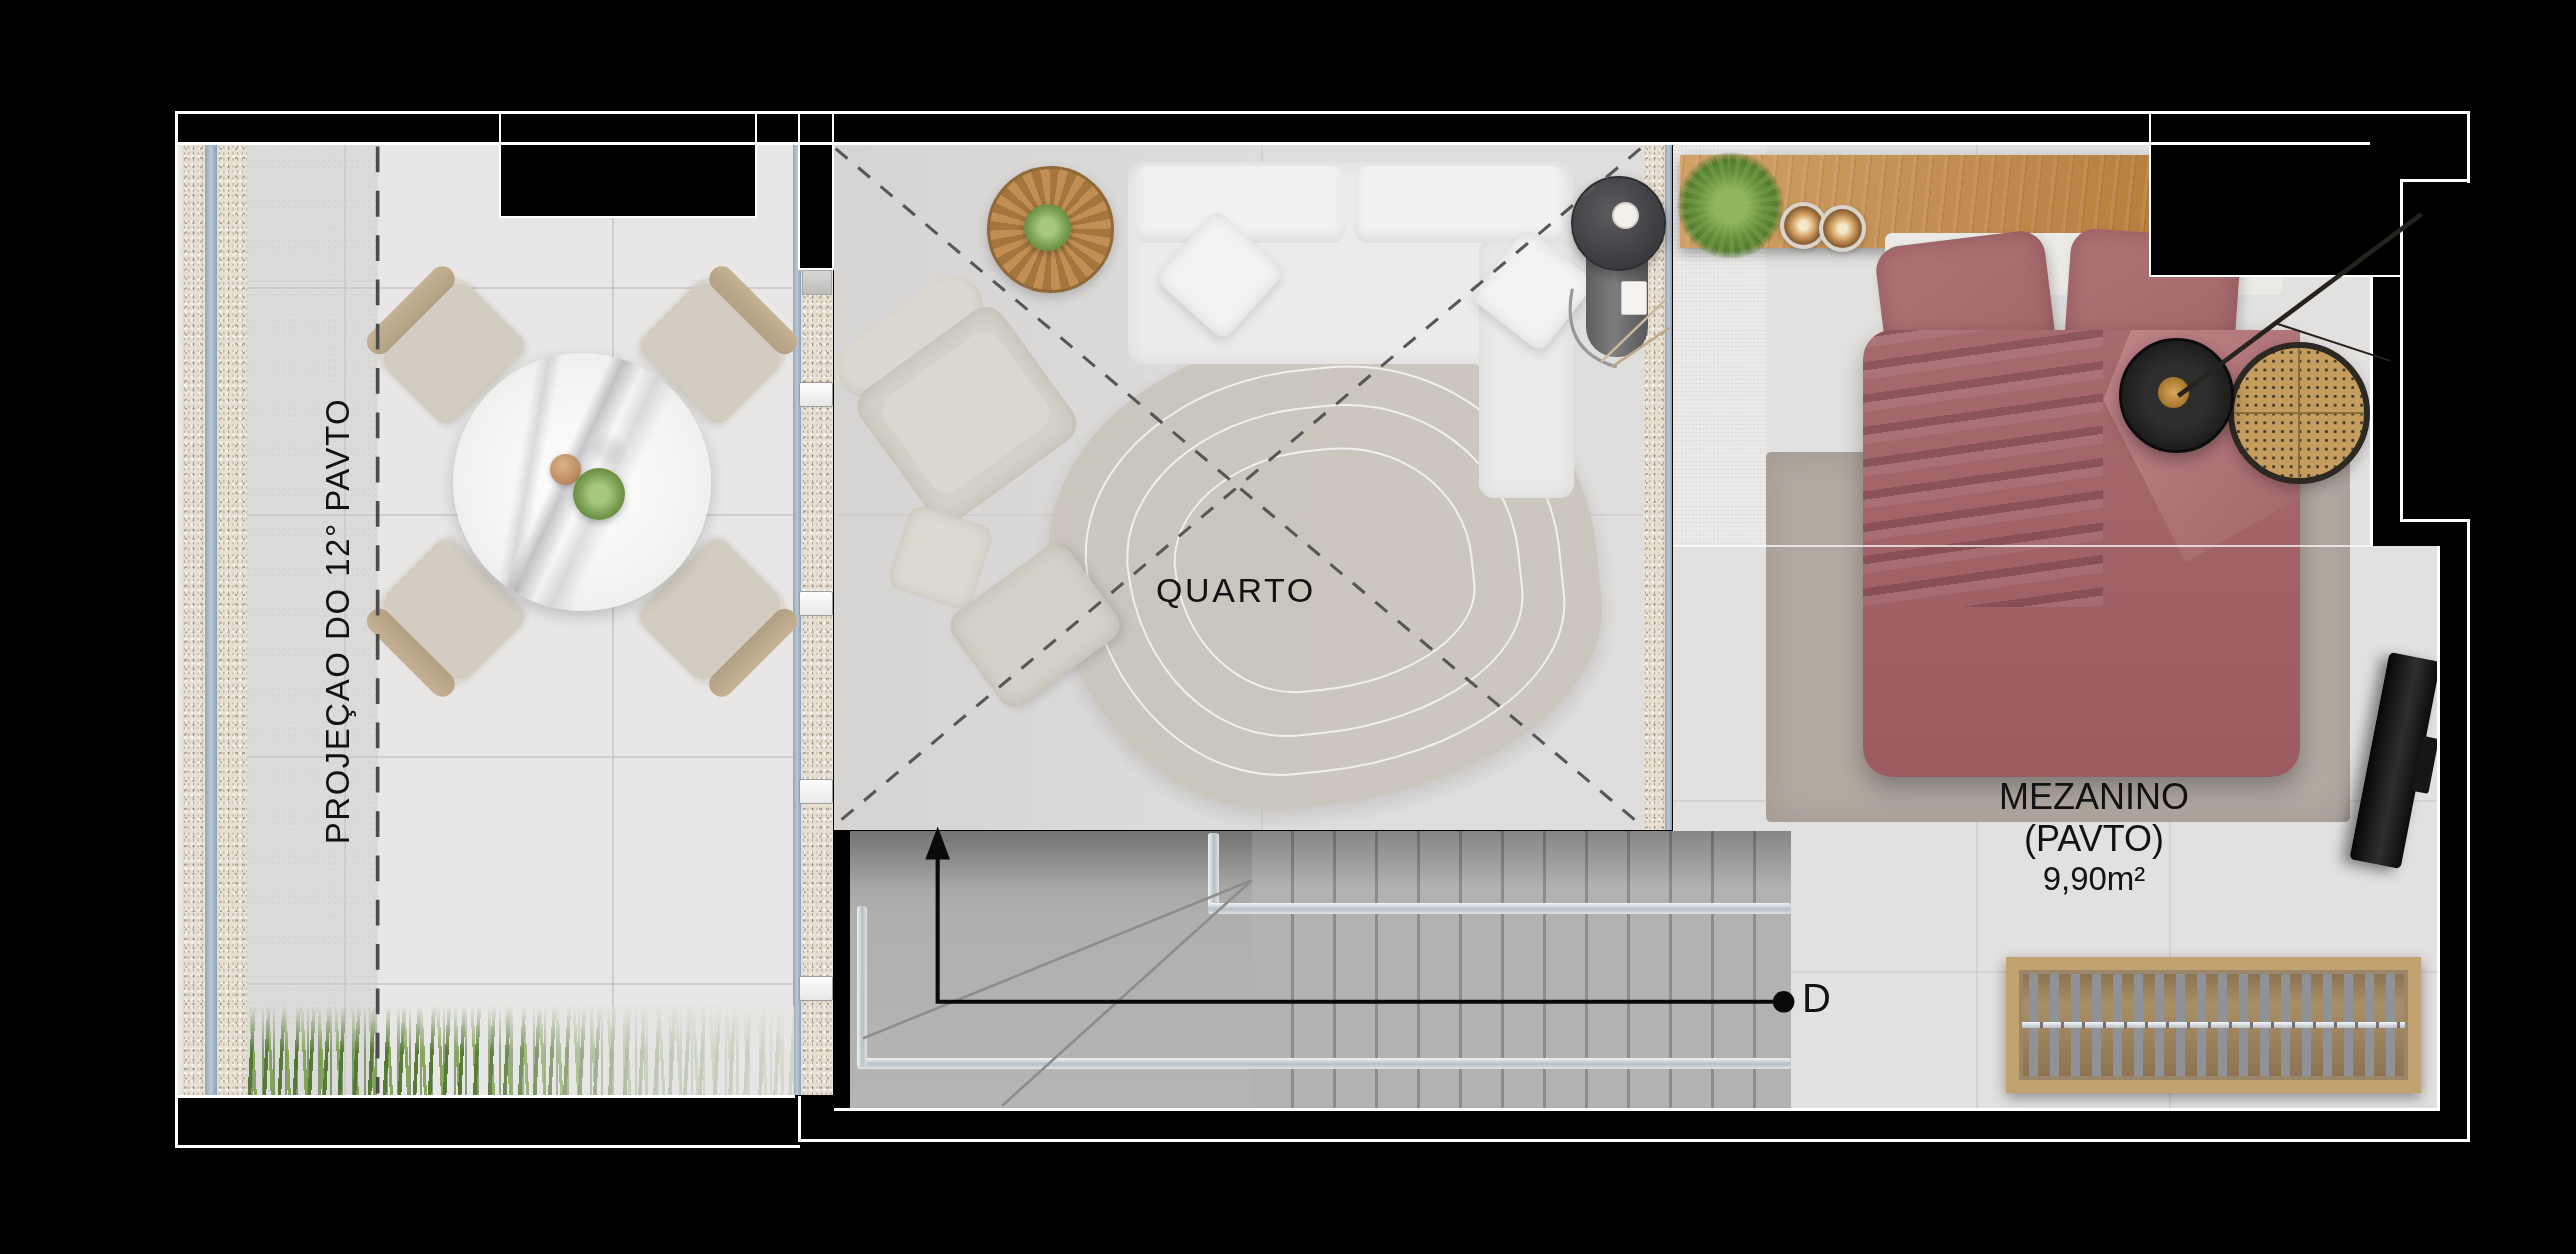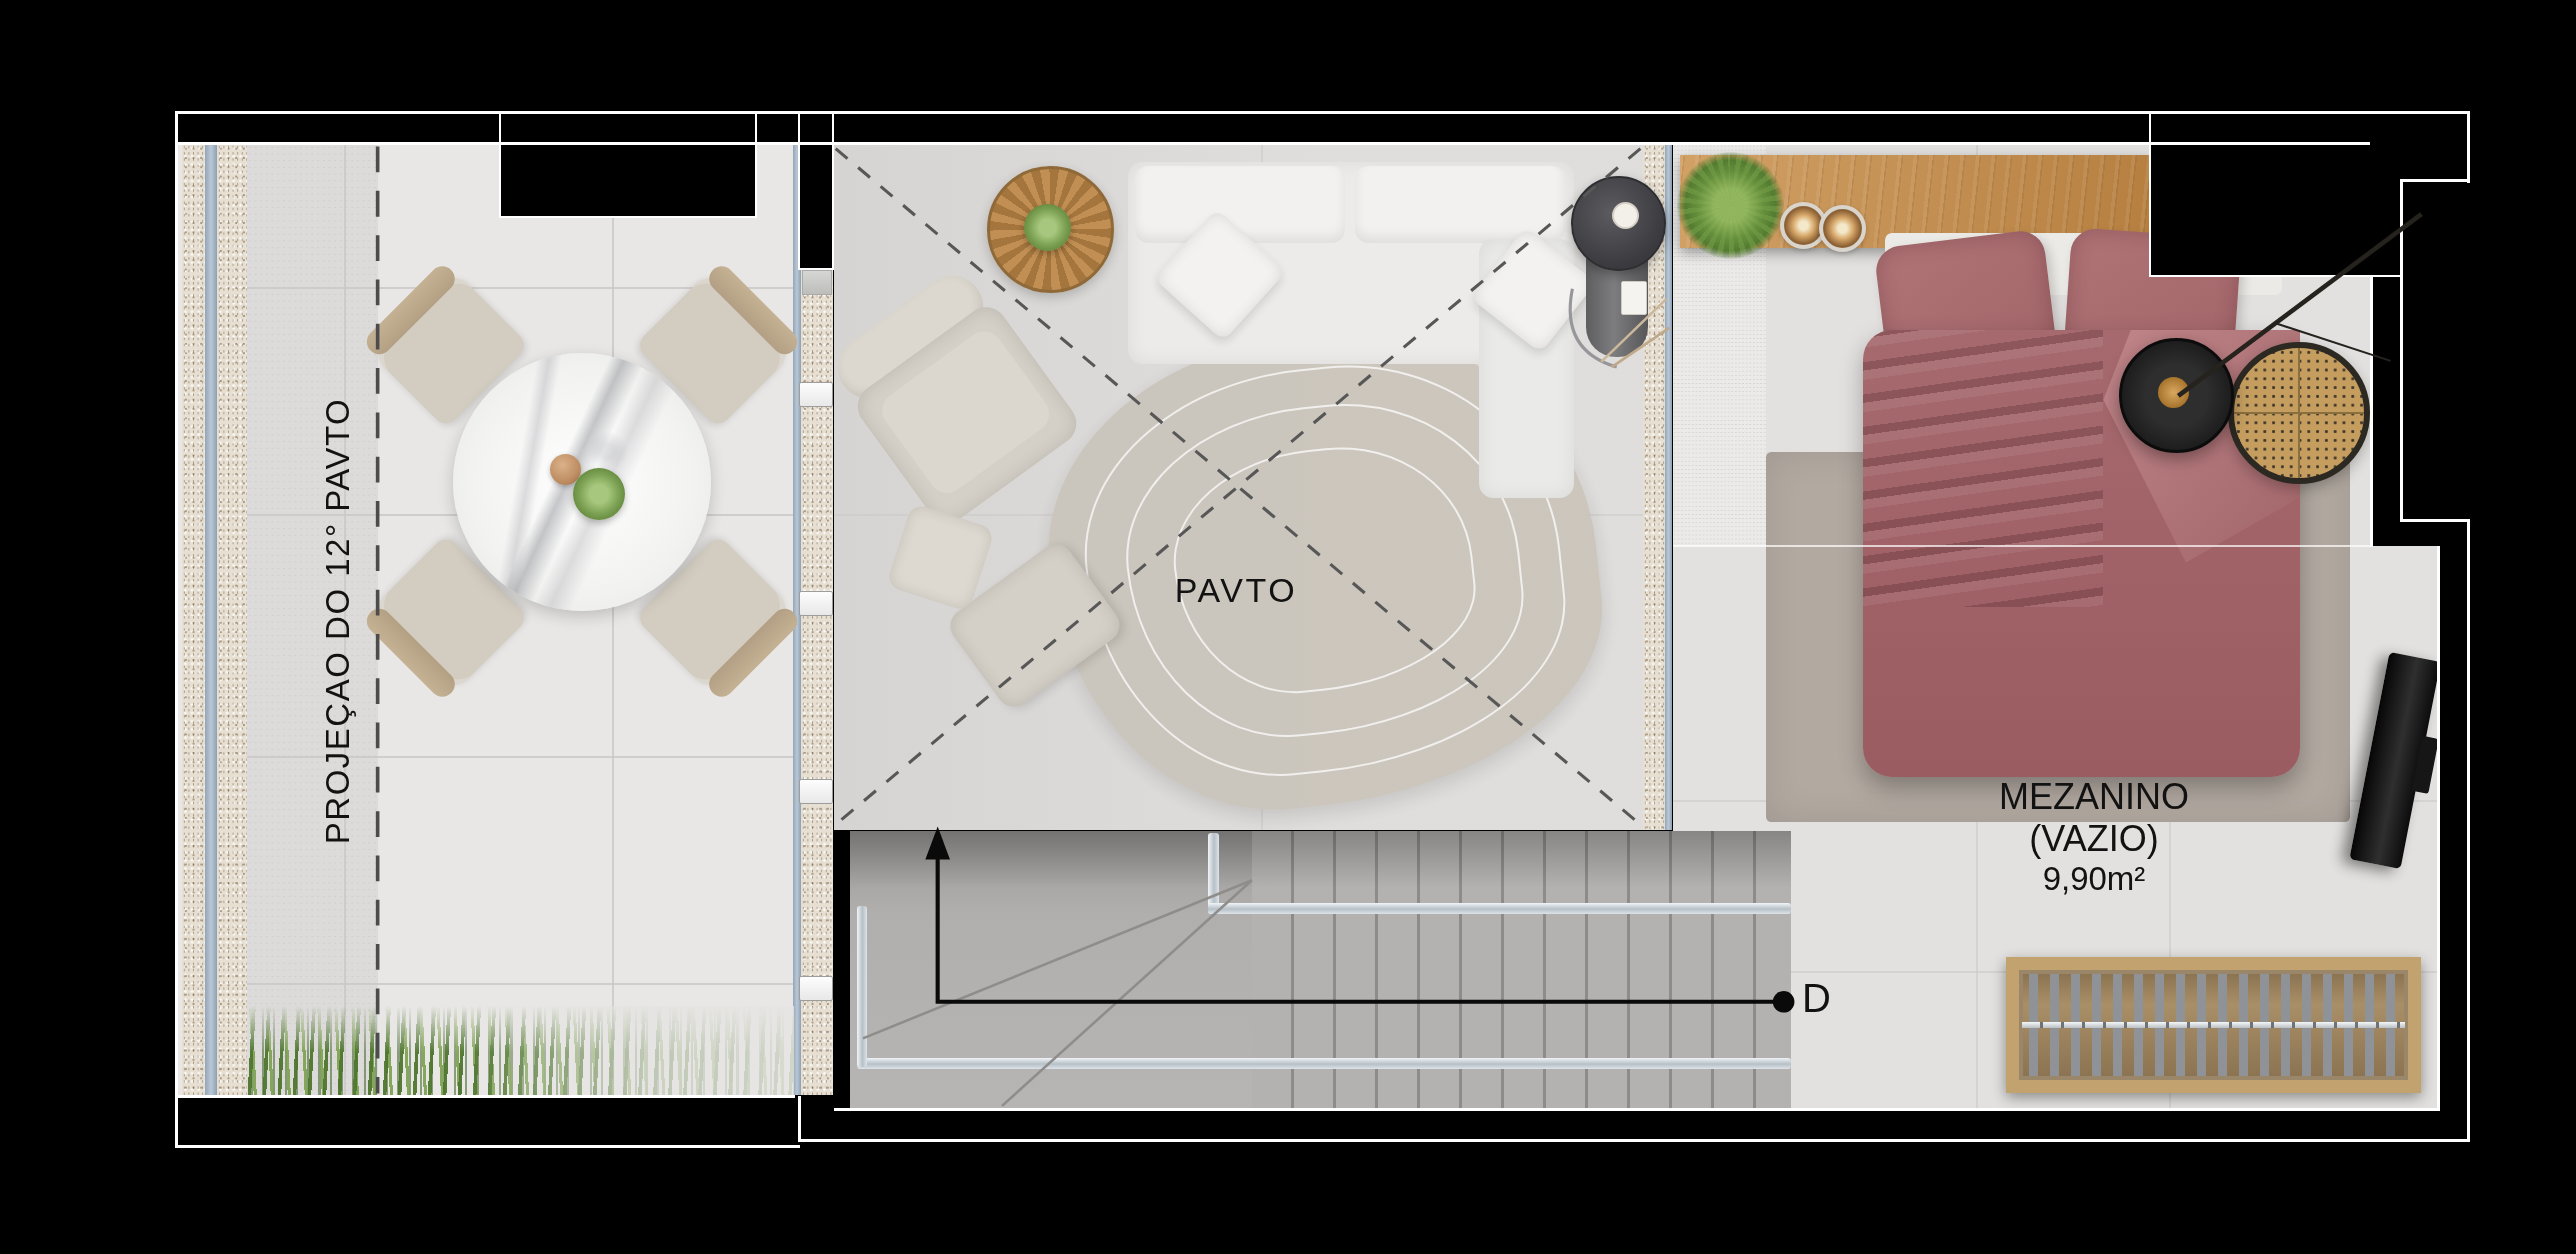--- a/index.html
+++ b/index.html
@@ -278,24 +278,24 @@
     <circle cx="3462" cy="1944" r="21" fill="#0a0a0a"></circle>
     <path d="M3052,560 q-24,120 86,152" fill="none" stroke="#97969a" stroke-width="6"></path>
     <line x1="3108" y1="702" x2="3234" y2="580" stroke="#cbb89a" stroke-width="5"></line>
     <line x1="3128" y1="712" x2="3240" y2="636" stroke="#bfa98a" stroke-width="5"></line>
     <line x1="4228" y1="768" x2="4700" y2="415" stroke="#26221e" stroke-width="9"></line>
     <line x1="4420" y1="628" x2="4640" y2="700" stroke="#26221e" stroke-width="4"></line>
   </svg>
 
   <div class="label" style="left:43px;top:598px;width:598px;height:46px;transform:rotate(-90deg);text-align:center;font-size:33px;letter-spacing:1.5px;white-space:nowrap;">PROJEÇAO DO 12° PAVTO</div>
 
-  <div class="label" style="left:1133px;top:571px;width:206px;text-align:center;font-size:34px;letter-spacing:2.6px;">PAVTO</div>
+  <div class="label" style="left:1133px;top:571px;width:206px;text-align:center;font-size:34px;letter-spacing:2.6px;">QUARTO</div>
 
   <div class="label" style="left:1802px;top:976px;font-size:40px;">D</div>
 
   <div class="abs" style="left:1973px;top:776px;width:242px;text-align:center;line-height:1.16;">
     <div class="label" style="position:static;font-size:36px;">MEZANINO</div>
-    <div class="label" style="position:static;font-size:36px;">(VAZIO)</div>
+    <div class="label" style="position:static;font-size:36px;">(PAVTO)</div>
     <div class="label" style="position:static;font-size:33px;">9,90m²</div>
   </div>
 
 </div>
 
 
 </body></html>

